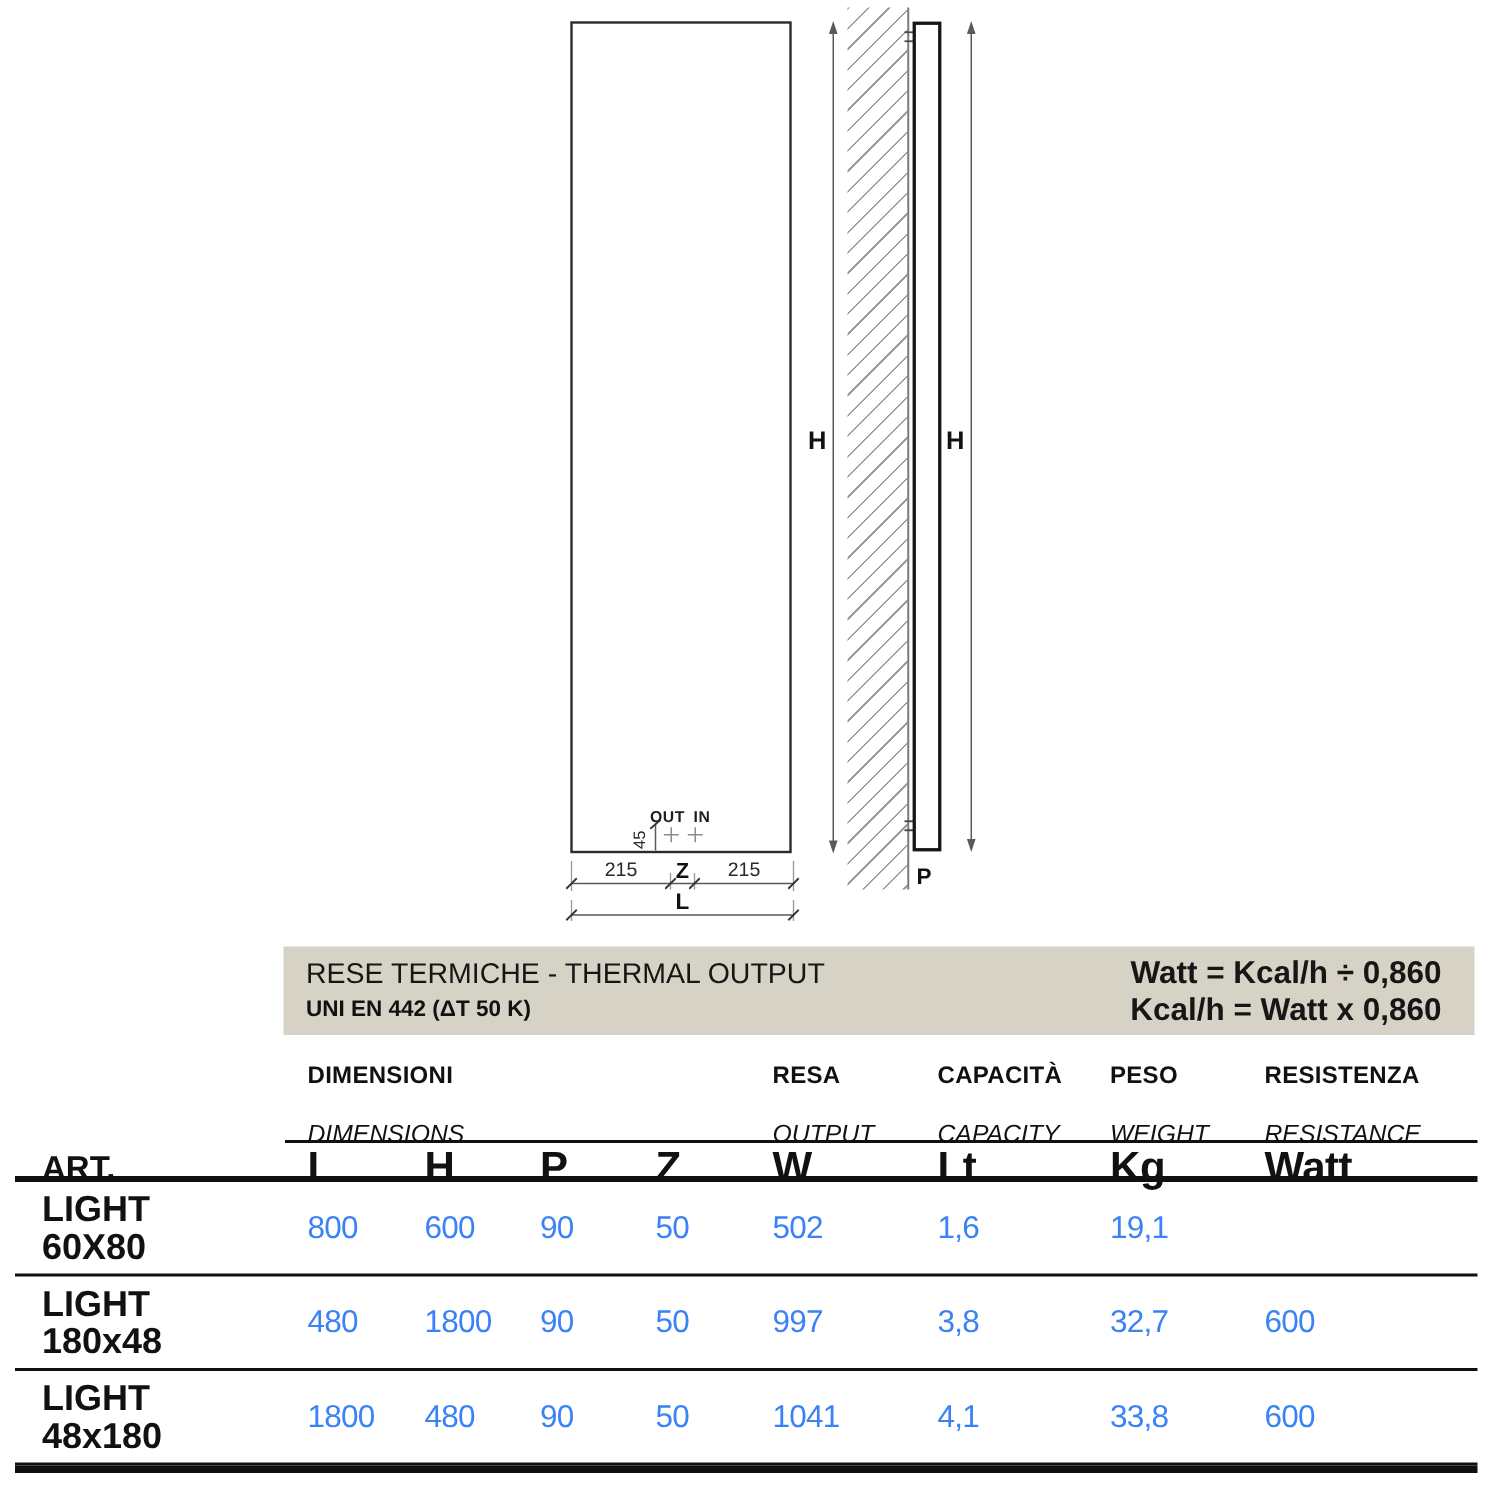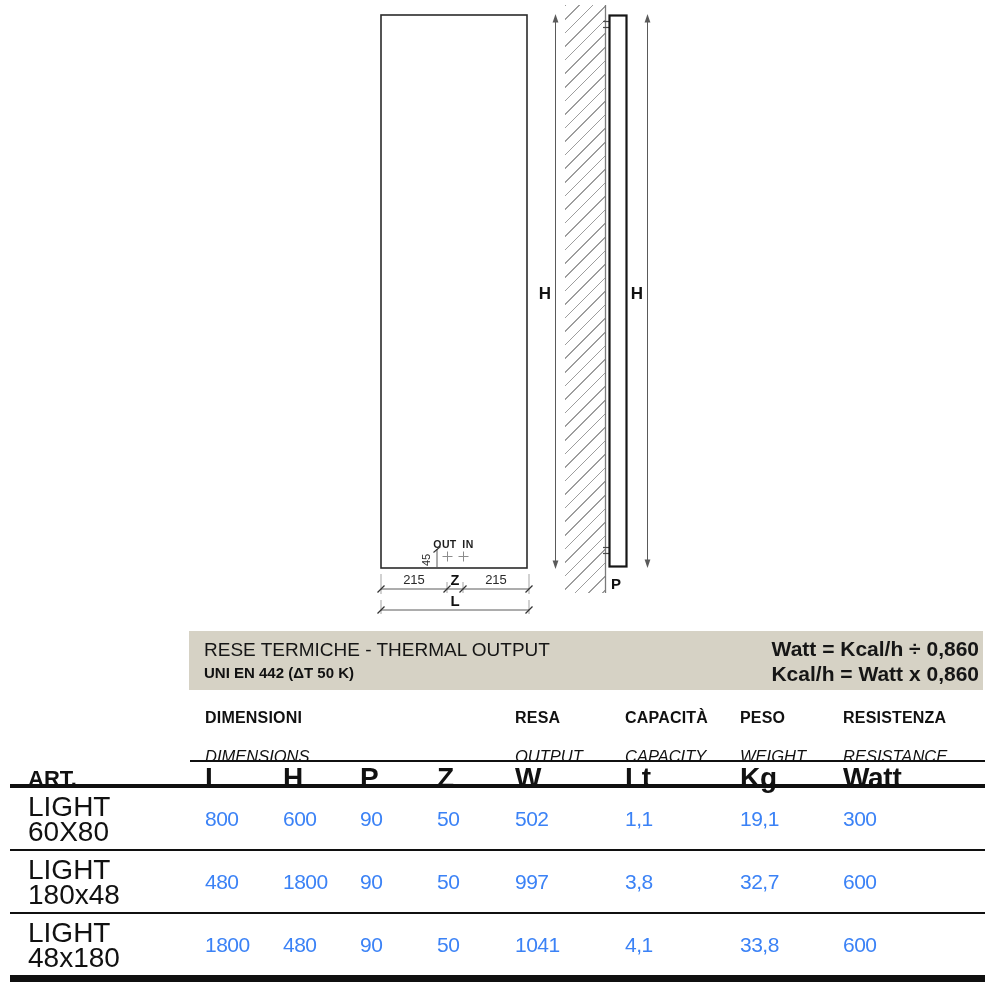--- a/index.html
+++ b/index.html
@@ -17,42 +17,42 @@
   .tH   { font:700 17px "Liberation Sans", sans-serif; fill:#111; }
   .tSm  { font:400 13px "Liberation Sans", sans-serif; fill:#2a2a2a; }
   .tB14 { font:700 14.5px "Liberation Sans", sans-serif; fill:#111; }
   .tB15 { font:700 15px "Liberation Sans", sans-serif; fill:#111; }
   .tOut { font:600 10.5px "Liberation Sans", sans-serif; fill:#1d1d1d; letter-spacing:.4px; }
   .t45  { font:400 11px "Liberation Sans", sans-serif; fill:#2a2a2a; }
   
   .banner {
     position:absolute; left:189px; top:631px; width:794px; height:59px;
     background:#d6d2c5; display:flex; align-items:center; justify-content:space-between;
-    box-sizing:border-box; padding:0 4px 0 15px;
+    box-sizing:border-box; padding:0 22px 0 15px;
   }
   .banner-title    { font-size:19px; line-height:23px; color:#161616; }
   .banner-subtitle { font-size:15px; line-height:23px; font-weight:700; color:#111; }
   .banner-formulas { text-align:right; font-size:21px; line-height:25px; color:#161616;font-weight:bold; }
   
   .spec { position:absolute; left:10px; top:704px; width:975px; }
   .grid { display:grid; grid-template-columns:195px 78px 77px 77px 78px 110px 115px 103px 1fr; }
   .group-row { height:58px; position:relative; }
   .gcell { padding-top:5px; }
   .gspan { grid-column:2 / 6; }
   .git { font-size:16px; font-weight:700; letter-spacing:.2px; }
   .gen { font-size:16.5px; font-style:italic; margin-top:20px; }
   .gline { position:absolute; left:180px; right:0; bottom:0; height:2px; background:#101010; }
   .colhead-row { height:22px; align-items:end; padding-bottom:0; }
   .colhead-row .col { font-size:28px; font-weight:700; padding-bottom:3px; letter-spacing:-0.3px; }
   .art-head { font-size:22px; font-weight:700; padding-left:18px; padding-bottom:5px; }
   .thick { height:4px; background:#101010; }
   .thick-bottom { height:5px; background:#101010; }
   .data-row { height:61px; align-items:center; border-bottom:2px solid #101010; }
   .data-row:last-of-type { border-bottom:none; height:60px; }
-  .artcell { font-size:28px; font-weight:400; line-height:25px; padding-left:18px; }
+  .artcell { font-size:24px; font-weight:700; line-height:25px; padding-left:18px; }
   .val { font-size:21px; letter-spacing:-0.5px; color:#3b82f6; }
 </style>
 </head>
 <body>
 
 <div class="sheet">
 
   <div class="drawing">
     <div class="wall-hatch"></div>
     <svg width="1000" height="625" viewBox="0 0 1000 625">
@@ -183,23 +183,22 @@
     <div class="grid data-row">
       <div class="artcell">
         <div>LIGHT</div>
         <div>60X80</div>
       </div>
       <div class="val">800</div>
       <div class="val">600</div>
       <div class="val">90</div>
       <div class="val">50</div>
       <div class="val">502</div>
-      <div class="val">1,1</div>
+      <div class="val">1,6</div>
       <div class="val">19,1</div>
-      <div class="val">300</div>
     </div>
 
     <div class="grid data-row">
       <div class="artcell">
         <div>LIGHT</div>
         <div>180x48</div>
       </div>
       <div class="val">480</div>
       <div class="val">1800</div>
       <div class="val">90</div>

